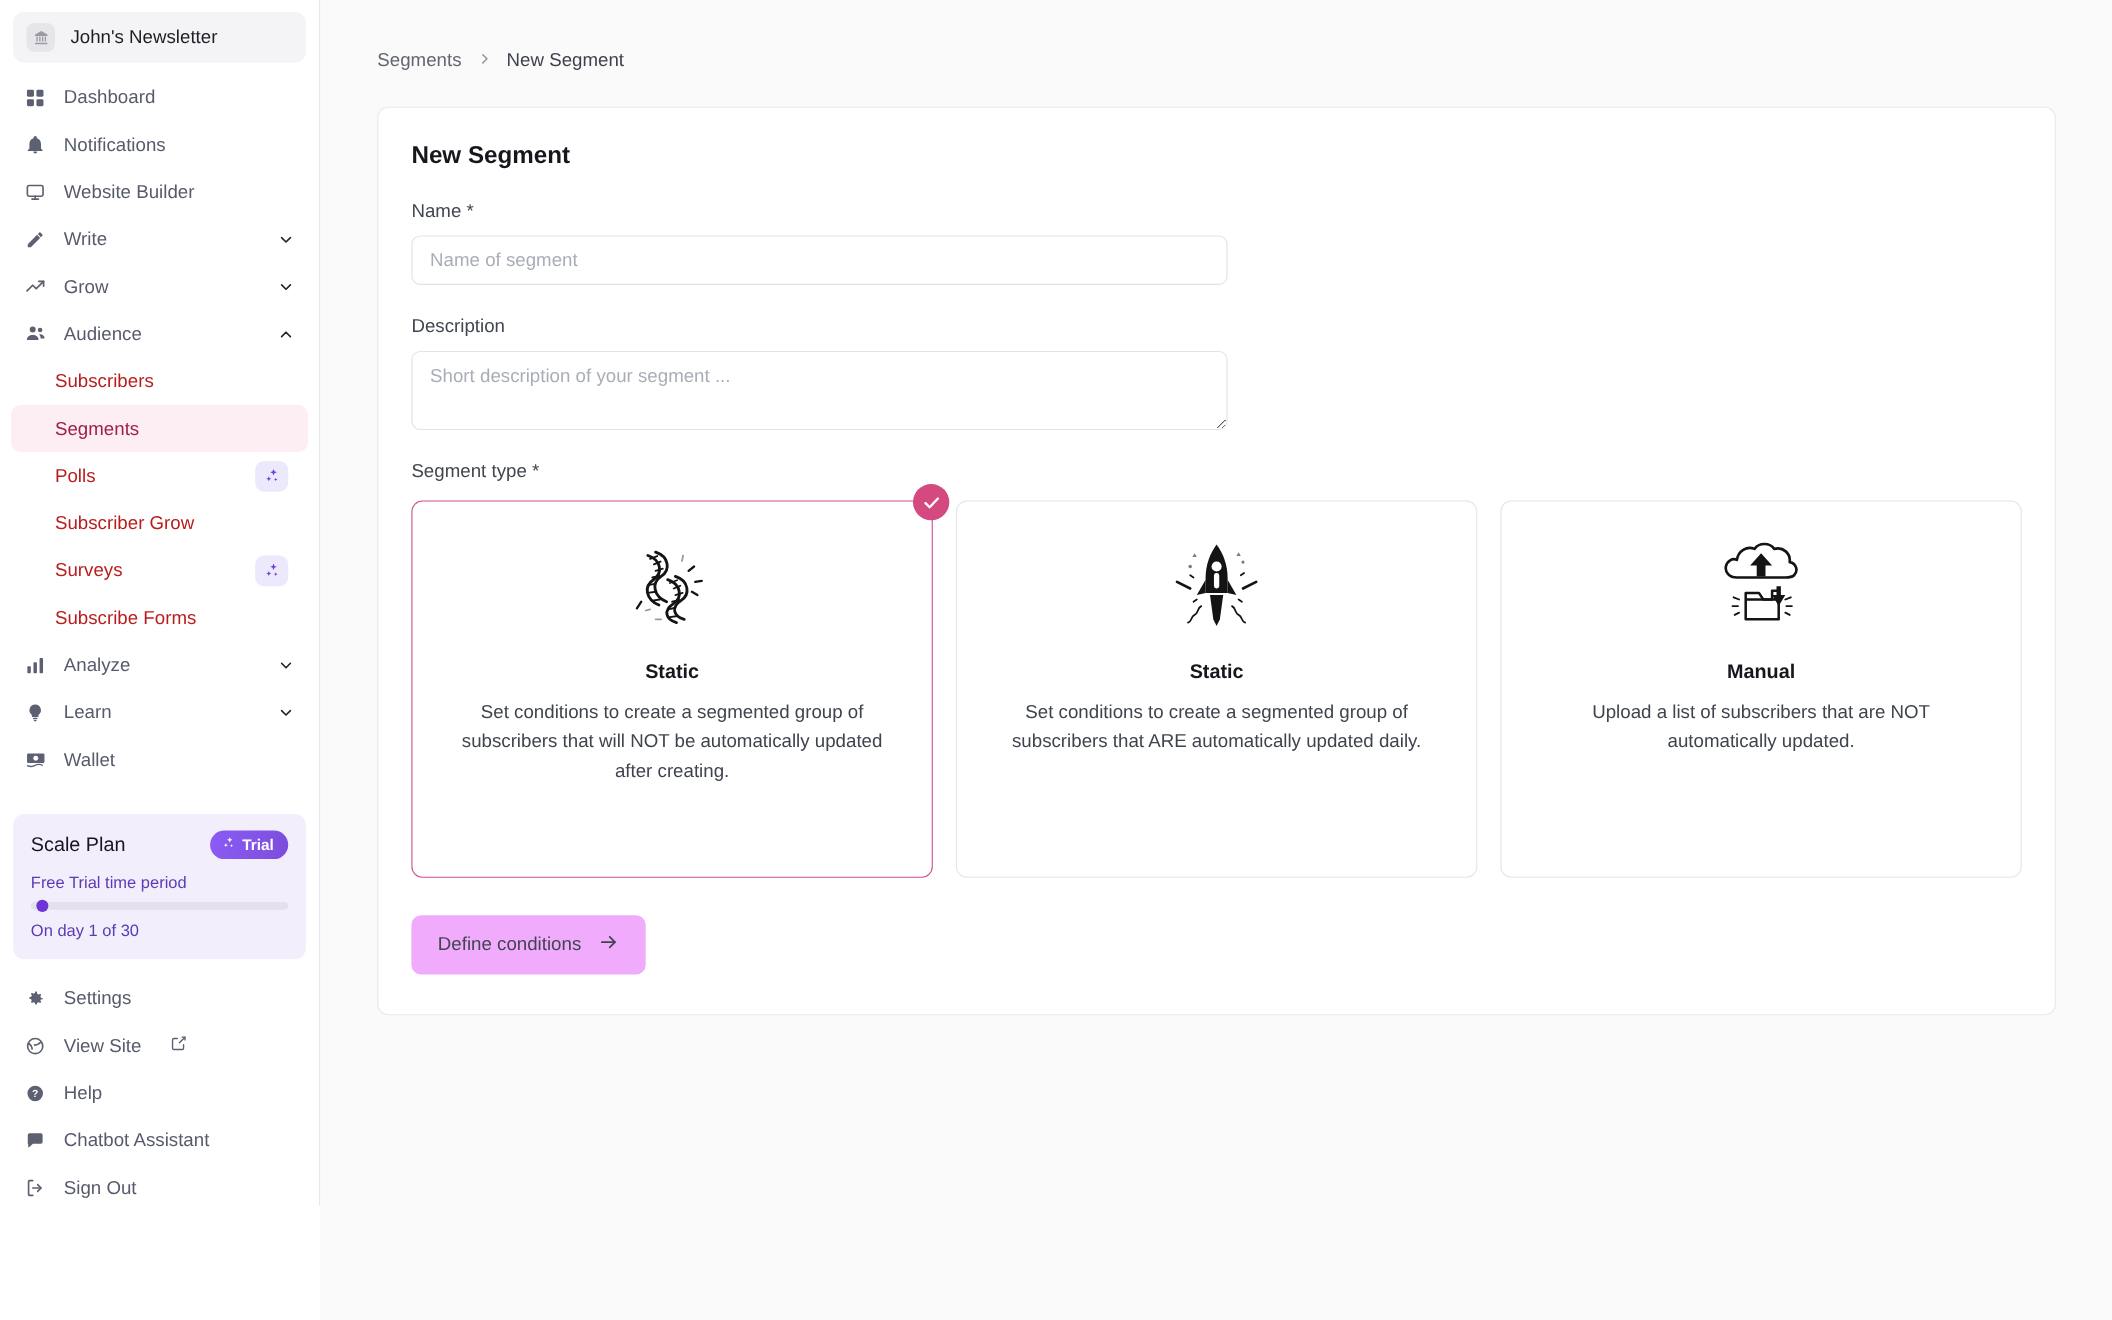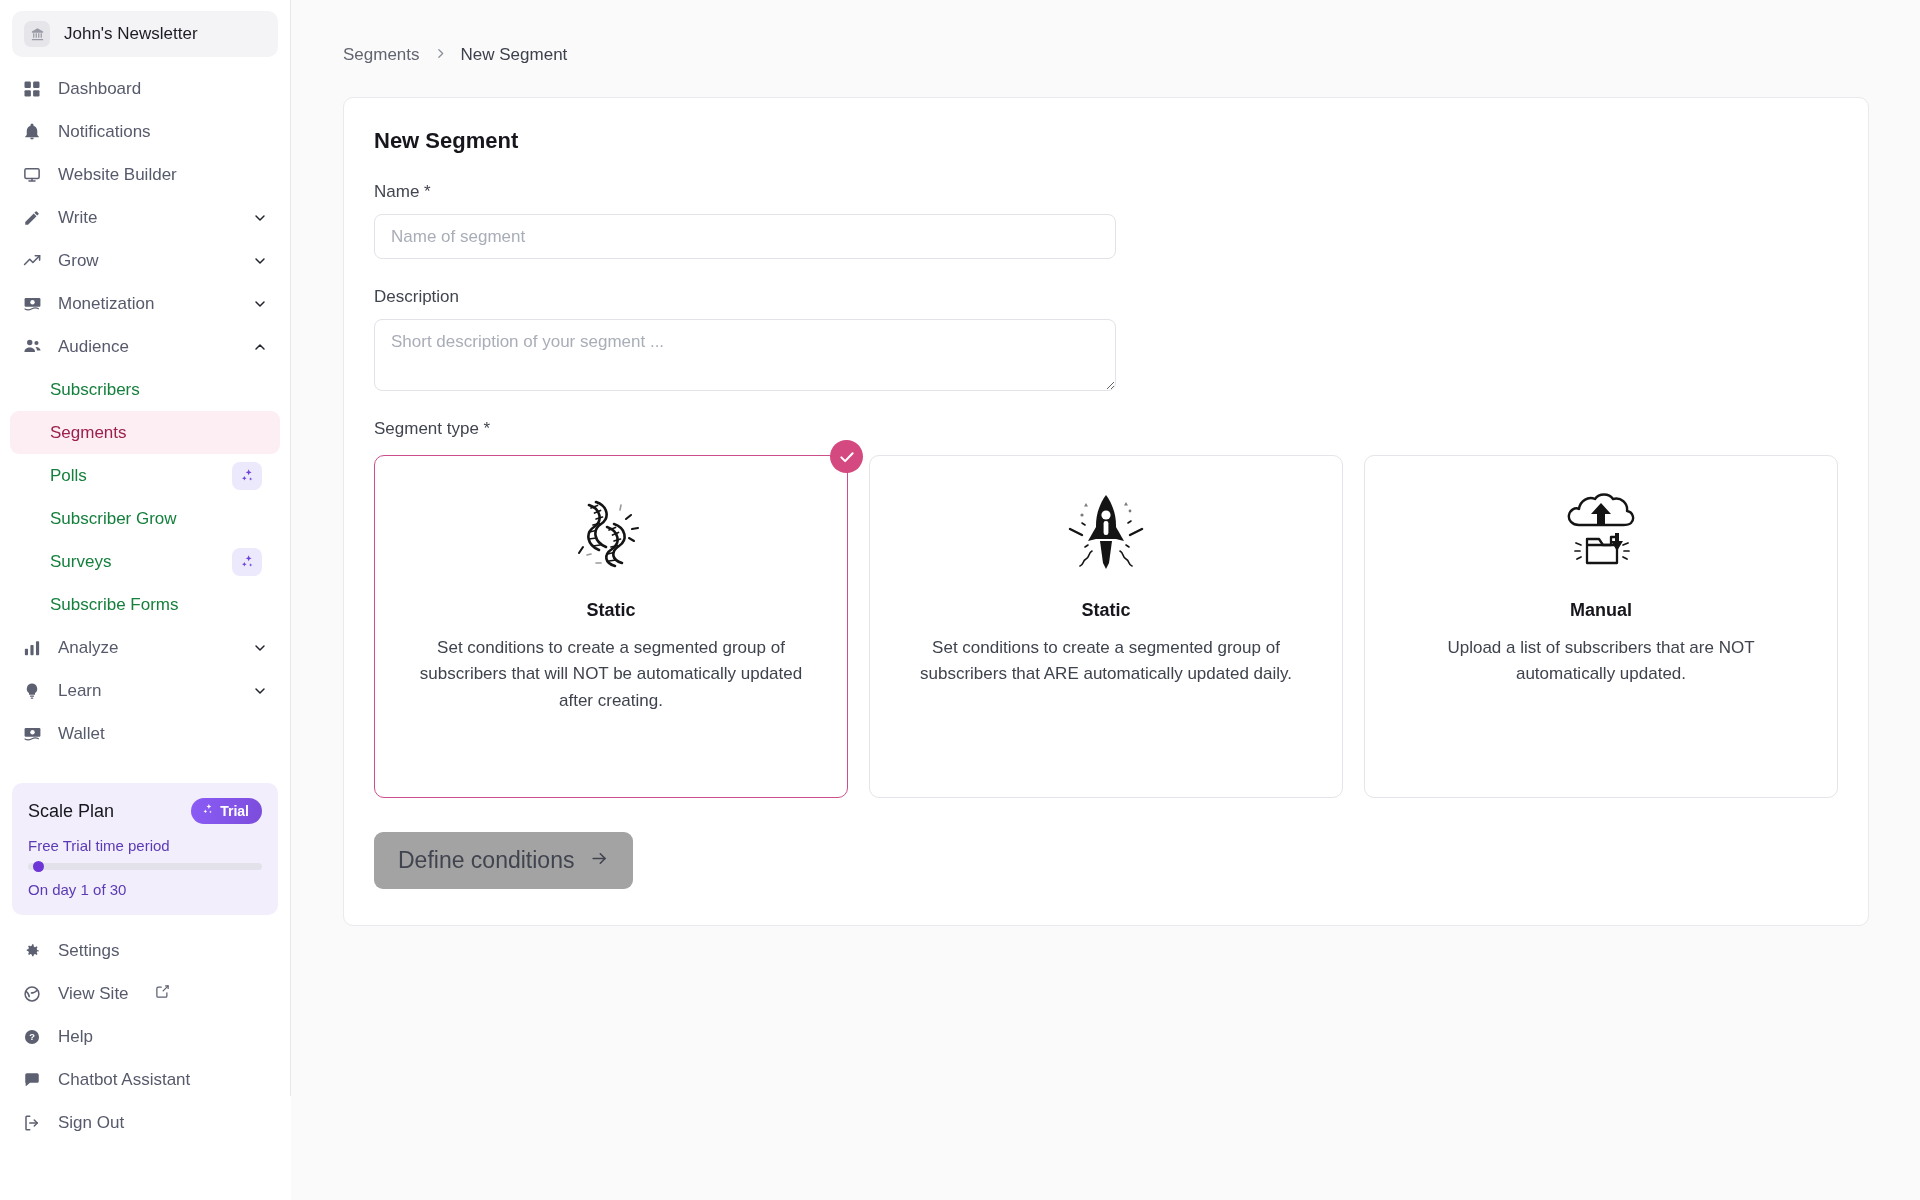--- a/index.html
+++ b/index.html
@@ -58,21 +58,21 @@
   .chev { width: 16px; height: 16px; flex: 0 0 16px; }
 
   .subnav-item {
     display: flex; align-items: center;
     height: 43px;
     margin: 0 10px;
     padding: 0 18px 0 40px;
     border-radius: 9px;
     cursor: pointer;
   }
-  .subnav-item .lbl { font-size: 17px; color: #15803d; flex: 1; white-space: nowrap; }
+  .subnav-item .lbl { font-size: 17px; color: #b91c1c; flex: 1; white-space: nowrap; }
   .subnav-item.active { background: #fdeef3; }
   .subnav-item.active .lbl { color: #9c1f4d; }
   .spark-badge {
     width: 30px; height: 28px; border-radius: 8px;
     background: #ece9fd;
     display: flex; align-items: center; justify-content: center;
     flex: 0 0 30px;
   }
 
   .nav-divider { height: 1px; background: #e8e8ec; margin: 14px 0 0 0; }
@@ -187,25 +187,25 @@
   .card-art { height: 98px; display: flex; align-items: center; justify-content: center; }
   .card-name { font-size: 18px; font-weight: bold; color: #16161c; margin-top: 18px; }
   .card-desc {
     font-size: 17px; color: #3f434d; line-height: 1.55;
     text-align: center; margin-top: 14px; max-width: 400px;
   }
 
   .define-btn {
     display: inline-flex; align-items: center; gap: 16px;
     margin-top: 34px;
-    background: #a3a3a3;
+    background: #f0abfc;
     border: none;
     border-radius: 9px;
     padding: 15px 24px;
-    font-size: 23px;
+    font-size: 17px;
     font-family: "Liberation Sans", sans-serif;
     color: #40444e;
     cursor: pointer;
   }
 </style>
 </head>
 <body>
 
 <div class="app">
 
@@ -275,35 +275,20 @@
             </svg>
         </span>
         <span class="lbl">Grow</span>
         <span class="chev">
           <svg width="16" height="16" viewBox="0 0 24 24" fill="none" stroke="#22242c" stroke-width="2.2" stroke-linecap="round" stroke-linejoin="round">
               <polyline points="6 9 12 15 18 9"></polyline>
             </svg>
         </span>
       </div>
 
-      <div class="nav-item">
-        <span class="nav-icon">
-          <svg width="19" height="19" viewBox="0 0 24 24" fill="#5c6070">
-              <rect x="2" y="5" width="20" height="11" rx="1.5"></rect>
-              <circle cx="12" cy="10.5" r="2.8" fill="#ffffff"></circle>
-              <path d="M2 18c3 1.6 6 1.6 9 0s6-1.6 9 0v1.6c-3-1.6-6-1.6-9 0s-6 1.6-9 0V18z"></path>
-            </svg>
-        </span>
-        <span class="lbl">Monetization</span>
-        <span class="chev">
-          <svg width="16" height="16" viewBox="0 0 24 24" fill="none" stroke="#22242c" stroke-width="2.2" stroke-linecap="round" stroke-linejoin="round">
-              <polyline points="6 9 12 15 18 9"></polyline>
-            </svg>
-        </span>
-      </div>
 
       <div class="nav-item">
         <span class="nav-icon">
           <svg width="19" height="19" viewBox="0 0 24 24" fill="#5c6070">
               <circle cx="8.5" cy="7" r="3.4"></circle>
               <path d="M1.8 19c0-3.4 3-5.6 6.7-5.6s6.7 2.2 6.7 5.6H1.8z"></path>
               <circle cx="17" cy="7.6" r="2.6"></circle>
               <path d="M16.4 12.6c3 0 5.8 1.8 5.8 4.6h-4.6c0-1.8-.7-3.4-1.9-4.6z"></path>
             </svg>
         </span>

